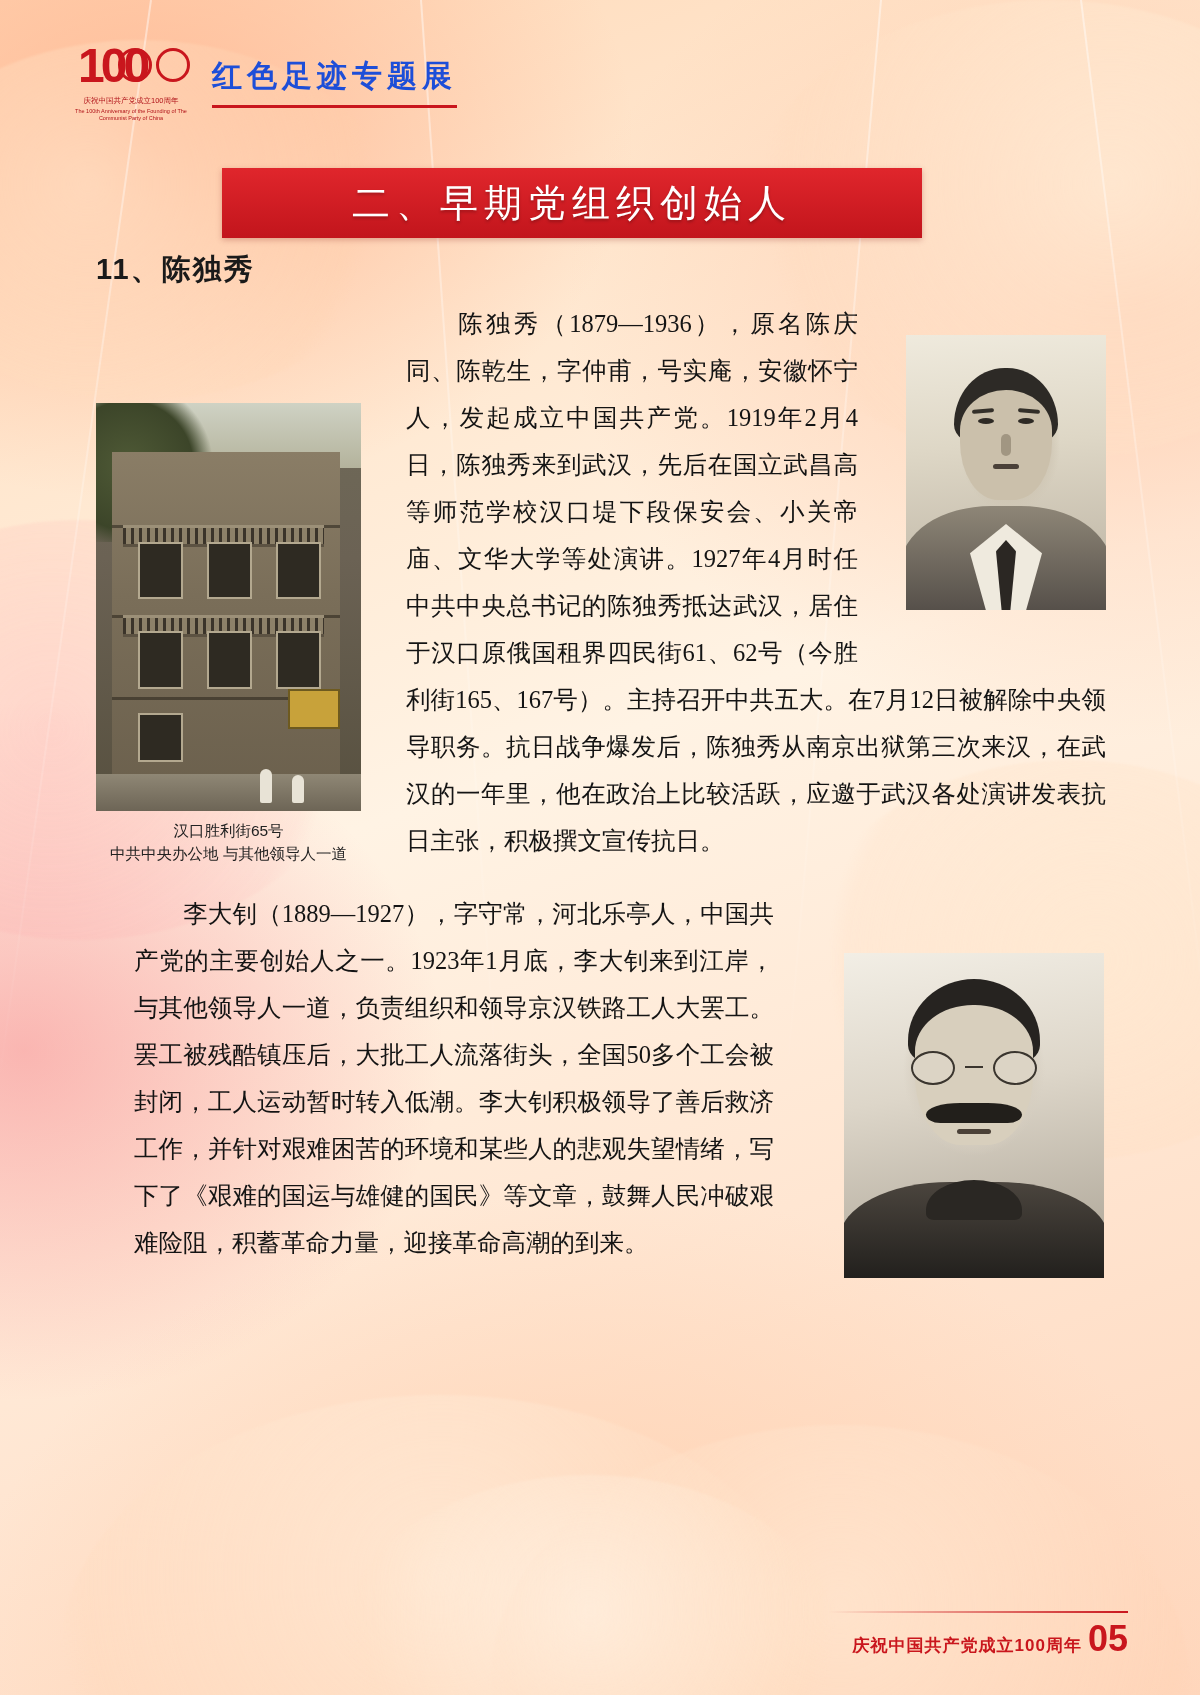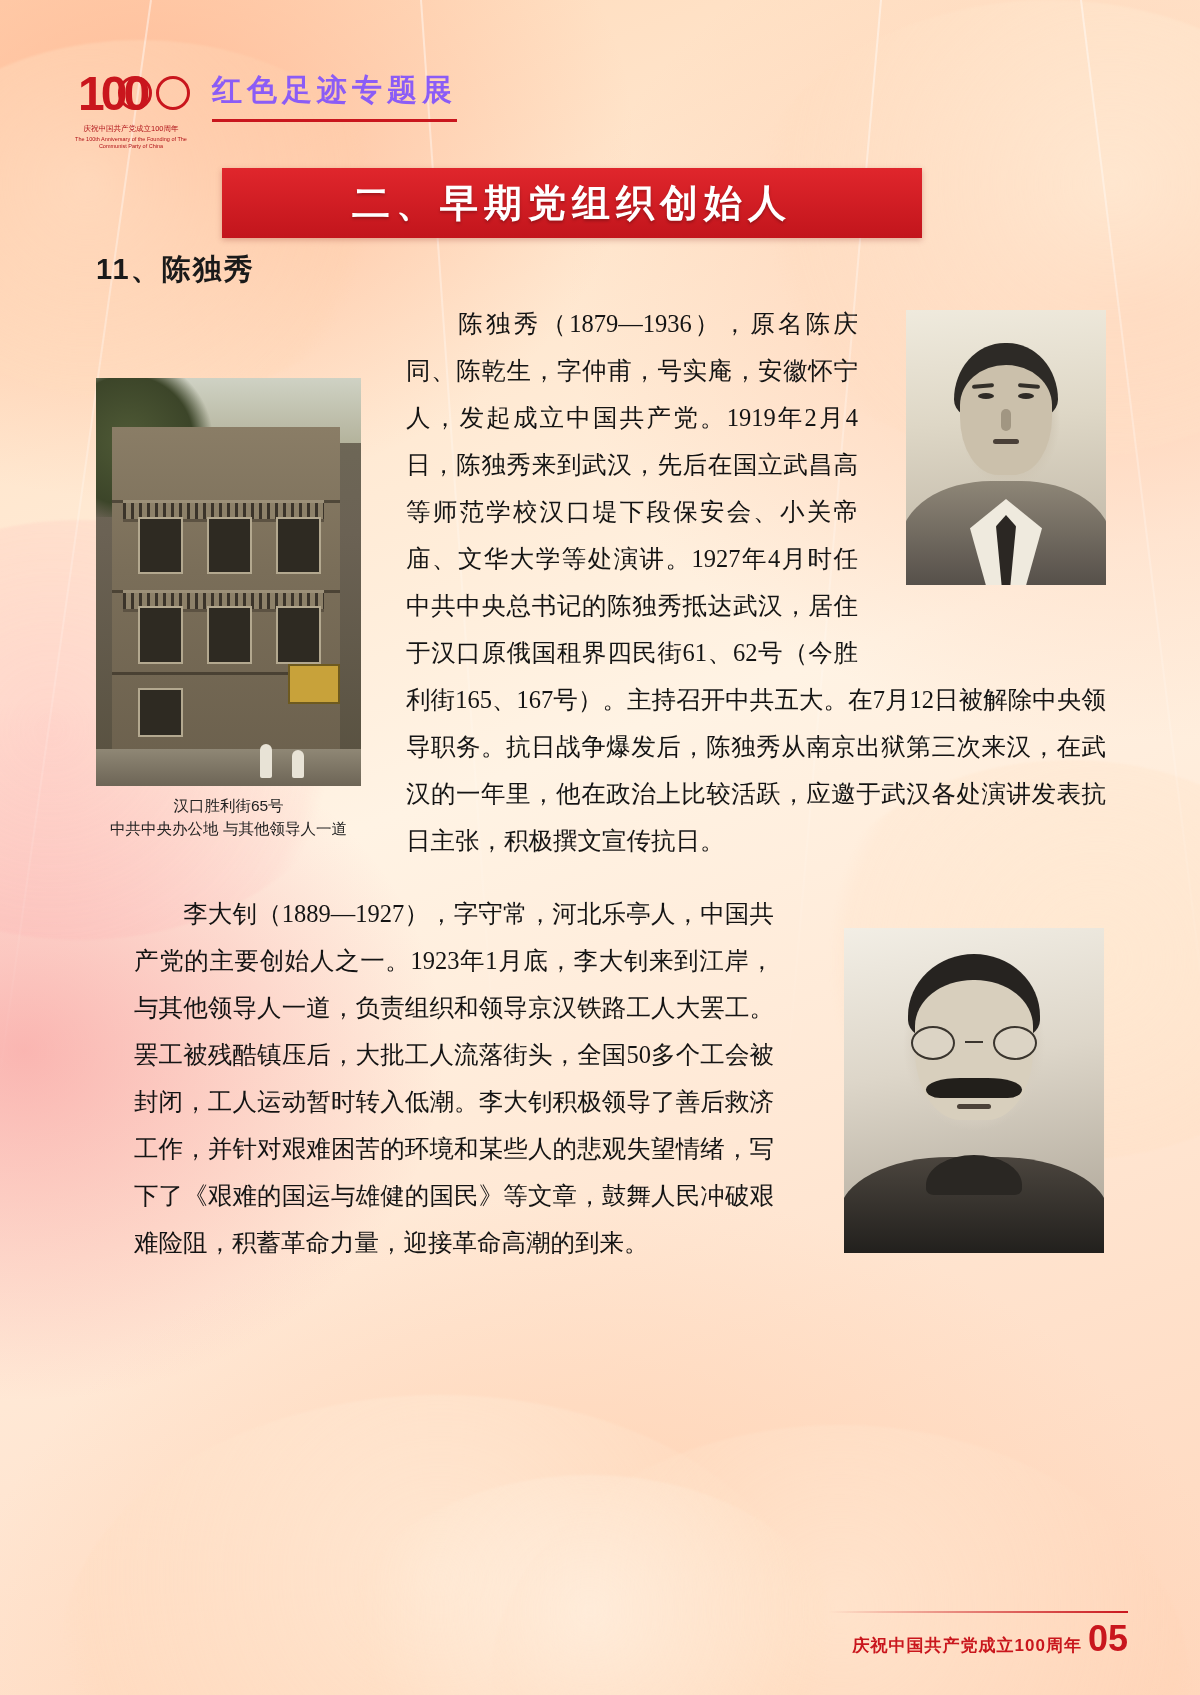--- a/index.html
+++ b/index.html
@@ -61,21 +61,20 @@
     top: 40px;
     left: 72px;
     display: flex;
     align-items: center;
     gap: 22px;
   }
   .logo-100 {
     width: 118px;
     height: 92px;
     position: relative;
-    margin-top: 28px;
   }
   .logo-100 .emblem {
     position: absolute;
     top: 0; left: 6px;
     font-family: "Liberation Sans", sans-serif;
     font-weight: bold;
     font-size: 48px;
     letter-spacing: -4px;
     color: #c9161d;
     line-height: 52px;
@@ -119,21 +118,21 @@
   }
   .header-title-wrap {
     position: relative;
     padding-bottom: 8px;
   }
   .header-title {
     font-family: Liberation Mono, monospace;
     font-size: 30px;
     font-weight: bold;
     letter-spacing: 5px;
-    color: #8b5cf6;
+    color: #1d4ed8;
   }
   .header-rule {
     margin-top: 8px;
     height: 3px;
     background: #c9161d;
   }
 
   
   .section-banner {
     position: absolute;
@@ -143,21 +142,21 @@
     height: 70px;
     background: linear-gradient(180deg, #e0262c 0%, #c2151c 100%);
     display: flex;
     align-items: center;
     justify-content: center;
     box-shadow: 0 2px 6px rgba(120,0,0,.25);
   }
   .section-banner .txt {
     font-family: "Liberation Sans", sans-serif;
     font-size: 38px;
-    font-weight: bold;
+    font-weight: normal;
     color: #fff;
     letter-spacing: 6px;
     text-shadow: 0 2px 3px rgba(0,0,0,.25);
   }
 
   
   .article {
     position: absolute;
     left: 96px;
     width: 1010px;
@@ -179,20 +178,21 @@
     line-height: 47px;
     color: #141414;
     text-align: justify;
     text-justify: inter-ideograph;
   }
   .body-text .indent { display: inline-block; width: 2em; }
 
   
   .fig {
     position: absolute;
+    margin-top: 25px;
   }
   .photo {
     display: block;
     position: relative;
     overflow: hidden;
     background: #5b5044;
   }
   .fig-caption {
     margin-top: 8px;
     font-family: "Liberation Sans", sans-serif;

